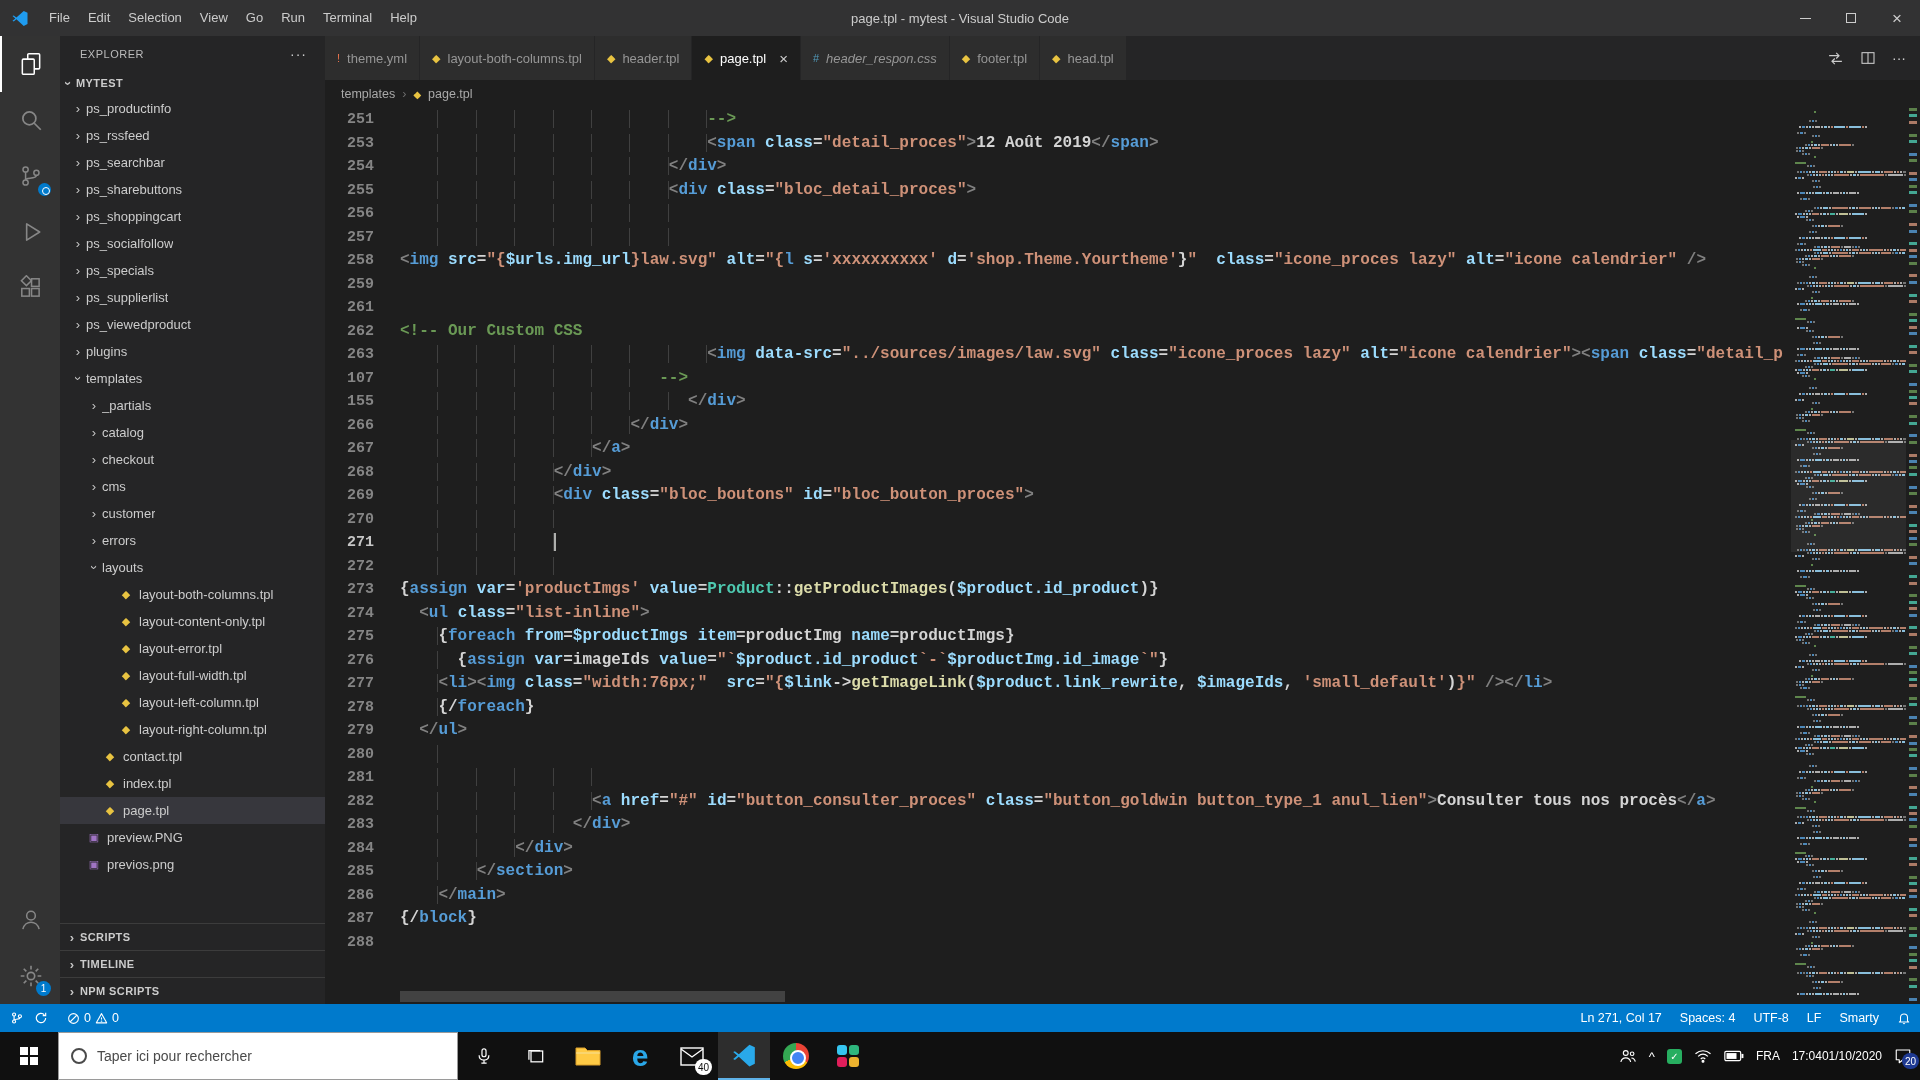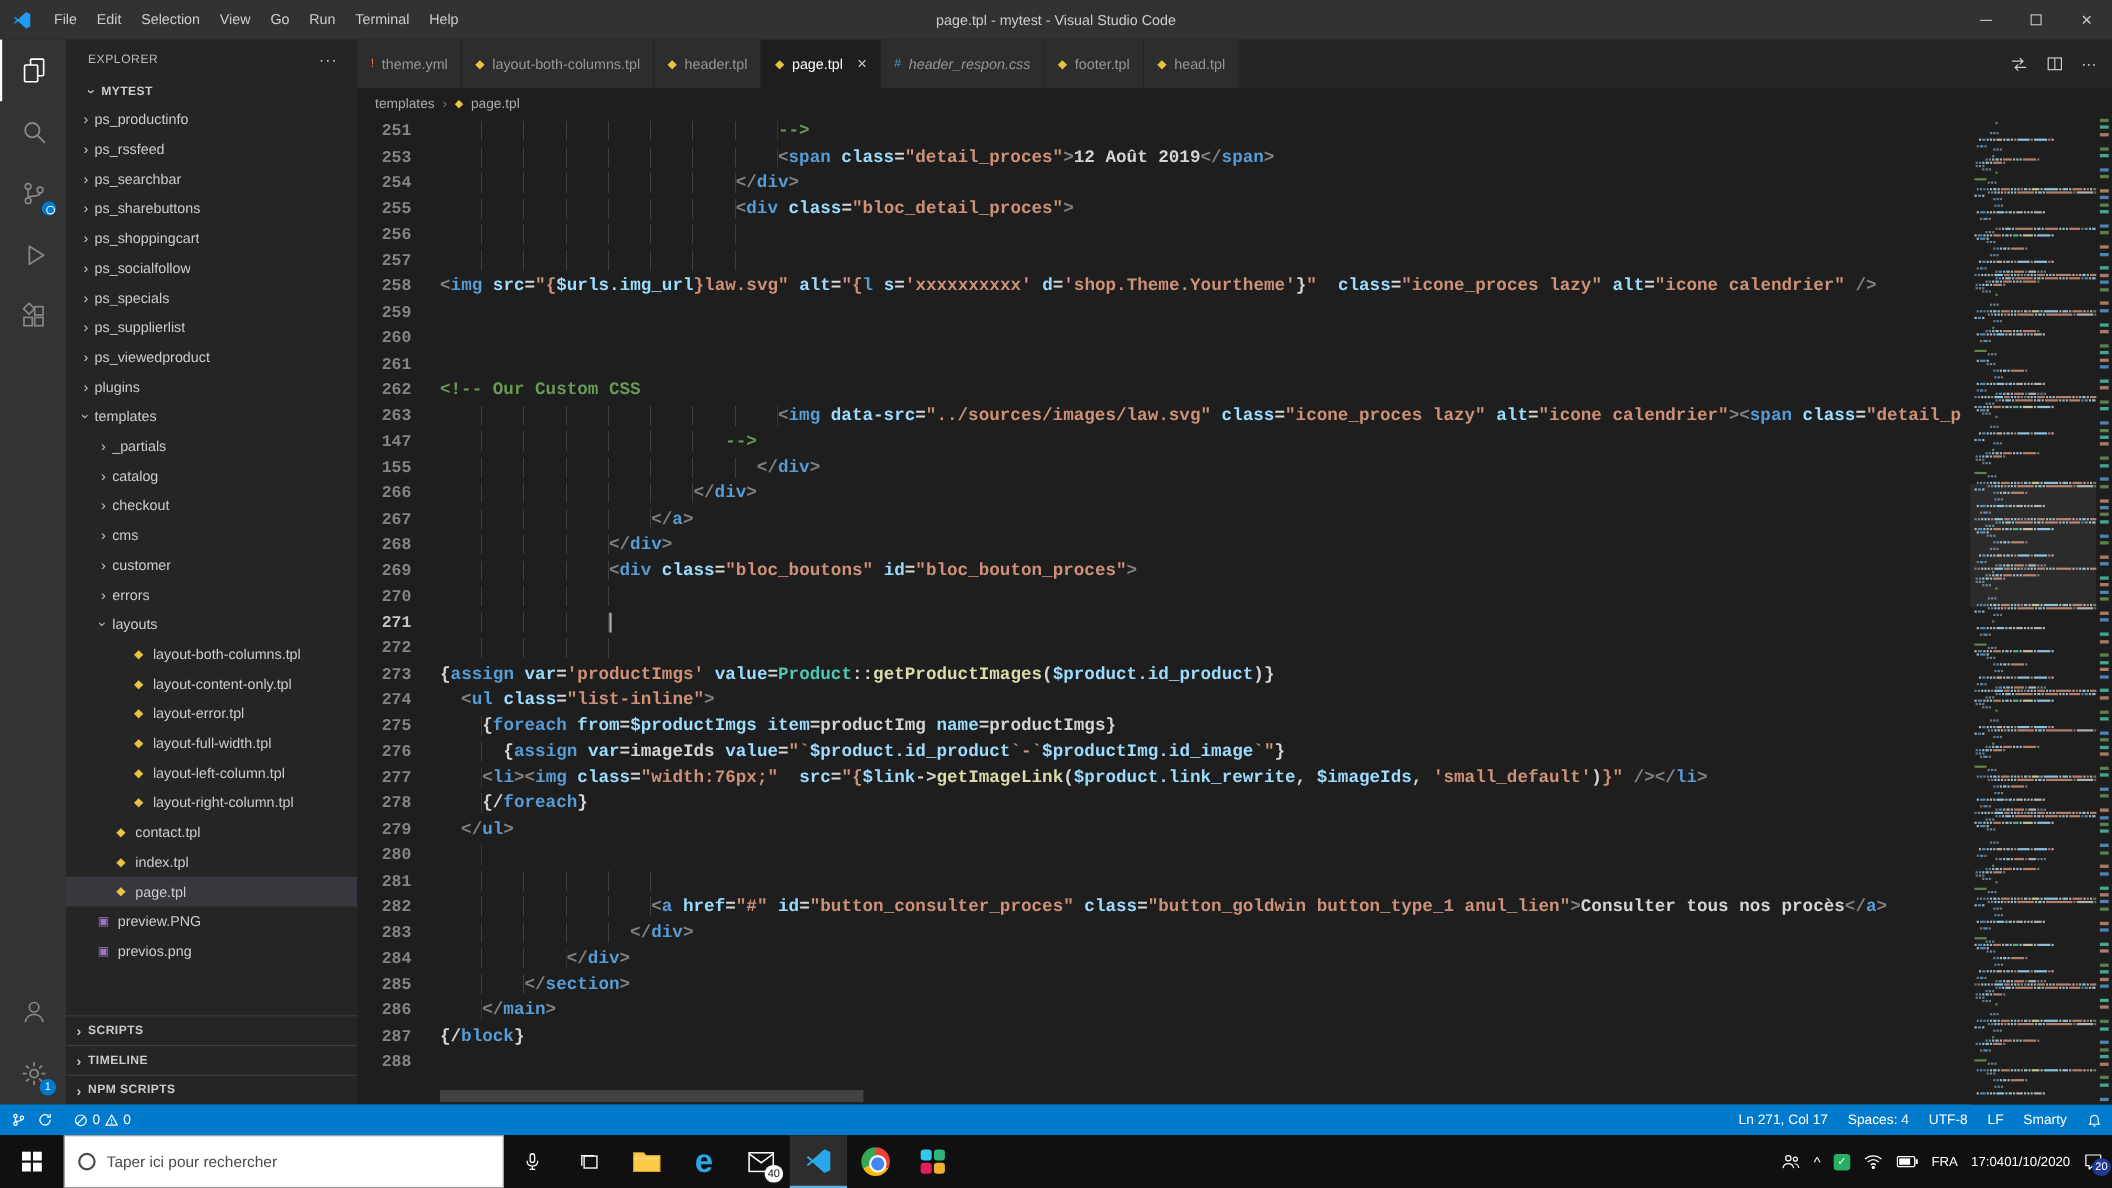--- a/index.html
+++ b/index.html
@@ -28,21 +28,21 @@
   .ab-spacer { flex:1; }
   .ab-badge { position:absolute; right:9px; bottom:8px; background:#007acc; border-radius:50%; }
   .ab-badge.scm { width:13px; height:13px; }
   .ab-badge.scm::after { content:""; position:absolute; left:3.5px; top:3.5px; width:6px; height:6px; border:1px solid #fff; border-radius:50%; }
   .ab-badge.num { min-width:15px; height:15px; color:#fff; font-size:10px; display:flex; align-items:center; justify-content:center; }
 
   
   .sidebar { width:265px; background:#252526; color:#cccccc; display:flex; flex-direction:column; font-size:13px; flex:none; }
   .sidebar-header { height:35px; flex:none; display:flex; align-items:center; padding:0 18px 0 20px; font-size:11px; letter-spacing:.5px; color:#bbbbbb; }
   .sidebar-header .more { margin-left:auto; font-size:14px; letter-spacing:1px; color:#cccccc; }
-  .ws-header { height:24px; flex:none; display:flex; align-items:center; font-weight:bold; font-size:11px; letter-spacing:.4px; padding:0 16px; }
+  .ws-header { height:24px; flex:none; display:flex; align-items:center; font-weight:bold; font-size:11px; letter-spacing:.4px; padding:0 0; }
   .tree { flex:1; overflow:hidden; }
   .tree-row { height:27px; display:flex; align-items:center; white-space:nowrap; cursor:default; }
   .tree-row.selected { background:#37373d; }
   .chev { width:16px; flex:none; text-align:center; color:#c5c5c5; font-size:13px; display:inline-block; }
   .chev.open { transform:rotate(90deg); }
   .chev-spacer { width:16px; flex:none; display:inline-block; }
   .file-ico { width:16px; flex:none; text-align:center; font-size:11px; margin-right:5px; }
   .tree-label { overflow:hidden; text-overflow:ellipsis; }
   .side-panels { flex:none; }
   .panel-header { height:27px; display:flex; align-items:center; font-weight:bold; font-size:11px; letter-spacing:.4px; border-top:1px solid #3c3c3c; padding:0 4px; }
@@ -419,25 +419,24 @@
         <div class="code-region" id="code">
           <div class="hscroll"></div>
         <div class="line"><span class="ln">251</span><span class="lc"><span class="indent">                                </span><span class="tok-c">--&gt;</span></span></div>
             <div class="line"><span class="ln">253</span><span class="lc"><span class="indent">                                </span><span class="tok-b">&lt;</span><span class="tok-t">span</span><span class="tok-p"> </span><span class="tok-a">class</span><span class="tok-p">=</span><span class="tok-s">"detail_proces"</span><span class="tok-b">&gt;</span><span class="tok-p">12 Août 2019</span><span class="tok-b">&lt;/</span><span class="tok-t">span</span><span class="tok-b">&gt;</span></span></div>
             <div class="line"><span class="ln">254</span><span class="lc"><span class="indent">                            </span><span class="tok-b">&lt;/</span><span class="tok-t">div</span><span class="tok-b">&gt;</span></span></div>
             <div class="line"><span class="ln">255</span><span class="lc"><span class="indent">                            </span><span class="tok-b">&lt;</span><span class="tok-t">div</span><span class="tok-p"> </span><span class="tok-a">class</span><span class="tok-p">=</span><span class="tok-s">"bloc_detail_proces"</span><span class="tok-b">&gt;</span></span></div>
             <div class="line"><span class="ln">256</span><span class="lc"><span class="indent">                            </span></span></div>
             <div class="line"><span class="ln">257</span><span class="lc"><span class="indent">                            </span></span></div>
             <div class="line"><span class="ln">258</span><span class="lc"><span class="tok-b">&lt;</span><span class="tok-t">img</span><span class="tok-p"> </span><span class="tok-a">src</span><span class="tok-p">=</span><span class="tok-s">"{</span><span class="tok-v">$urls.img_url</span><span class="tok-s">}law.svg"</span><span class="tok-p"> </span><span class="tok-a">alt</span><span class="tok-p">=</span><span class="tok-s">"{</span><span class="tok-k">l</span><span class="tok-p"> </span><span class="tok-a">s</span><span class="tok-p">=</span><span class="tok-s">'xxxxxxxxxx'</span><span class="tok-p"> </span><span class="tok-a">d</span><span class="tok-p">=</span><span class="tok-s">'shop.Theme.Yourtheme'</span><span class="tok-p">}</span><span class="tok-s">"</span><span class="tok-p">  </span><span class="tok-a">class</span><span class="tok-p">=</span><span class="tok-s">"icone_proces lazy"</span><span class="tok-p"> </span><span class="tok-a">alt</span><span class="tok-p">=</span><span class="tok-s">"icone calendrier"</span><span class="tok-p"> </span><span class="tok-b">/&gt;</span></span></div>
             <div class="line"><span class="ln">259</span><span class="lc"></span></div>
-            <div class="line"><span class="ln">260</span><span class="lc"></span></div>
             <div class="line"><span class="ln">261</span><span class="lc"></span></div>
             <div class="line"><span class="ln">262</span><span class="lc"><span class="tok-c">&lt;!-- Our Custom CSS</span></span></div>
             <div class="line"><span class="ln">263</span><span class="lc"><span class="indent">                                </span><span class="tok-b">&lt;</span><span class="tok-t">img</span><span class="tok-p"> </span><span class="tok-a">data-src</span><span class="tok-p">=</span><span class="tok-s">"../sources/images/law.svg"</span><span class="tok-p"> </span><span class="tok-a">class</span><span class="tok-p">=</span><span class="tok-s">"icone_proces lazy"</span><span class="tok-p"> </span><span class="tok-a">alt</span><span class="tok-p">=</span><span class="tok-s">"icone calendrier"</span><span class="tok-b">&gt;&lt;</span><span class="tok-t">span</span><span class="tok-p"> </span><span class="tok-a">class</span><span class="tok-p">=</span><span class="tok-s">"detail_p</span></span></div>
-            <div class="line"><span class="ln">147</span><span class="lc"><span class="indent">                           </span><span class="tok-c">--&gt;</span></span></div>
+            <div class="line"><span class="ln">107</span><span class="lc"><span class="indent">                           </span><span class="tok-c">--&gt;</span></span></div>
             <div class="line"><span class="ln">155</span><span class="lc"><span class="indent">                              </span><span class="tok-b">&lt;/</span><span class="tok-t">div</span><span class="tok-b">&gt;</span></span></div>
             <div class="line"><span class="ln">266</span><span class="lc"><span class="indent">                        </span><span class="tok-b">&lt;/</span><span class="tok-t">div</span><span class="tok-b">&gt;</span></span></div>
             <div class="line"><span class="ln">267</span><span class="lc"><span class="indent">                    </span><span class="tok-b">&lt;/</span><span class="tok-t">a</span><span class="tok-b">&gt;</span></span></div>
             <div class="line"><span class="ln">268</span><span class="lc"><span class="indent">                </span><span class="tok-b">&lt;/</span><span class="tok-t">div</span><span class="tok-b">&gt;</span></span></div>
             <div class="line"><span class="ln">269</span><span class="lc"><span class="indent">                </span><span class="tok-b">&lt;</span><span class="tok-t">div</span><span class="tok-p"> </span><span class="tok-a">class</span><span class="tok-p">=</span><span class="tok-s">"bloc_boutons"</span><span class="tok-p"> </span><span class="tok-a">id</span><span class="tok-p">=</span><span class="tok-s">"bloc_bouton_proces"</span><span class="tok-b">&gt;</span></span></div>
             <div class="line"><span class="ln">270</span><span class="lc"><span class="indent">                </span></span></div>
             <div class="line"><span class="ln cur">271</span><span class="lc"><span class="indent">                </span><span class="cursor"></span></span></div>
             <div class="line"><span class="ln">272</span><span class="lc"><span class="indent">                </span></span></div>
             <div class="line"><span class="ln">273</span><span class="lc"><span class="tok-p">{</span><span class="tok-k">assign</span><span class="tok-p"> </span><span class="tok-a">var</span><span class="tok-p">=</span><span class="tok-s">'productImgs'</span><span class="tok-p"> </span><span class="tok-a">value</span><span class="tok-p">=</span><span class="tok-cl">Product</span><span class="tok-p">::</span><span class="tok-f">getProductImages</span><span class="tok-p">(</span><span class="tok-v">$product.id_product</span><span class="tok-p">)}</span></span></div>
             <div class="line"><span class="ln">274</span><span class="lc"><span class="indent">  </span><span class="tok-b">&lt;</span><span class="tok-t">ul</span><span class="tok-p"> </span><span class="tok-a">class</span><span class="tok-p">=</span><span class="tok-s">"list-inline"</span><span class="tok-b">&gt;</span></span></div>

